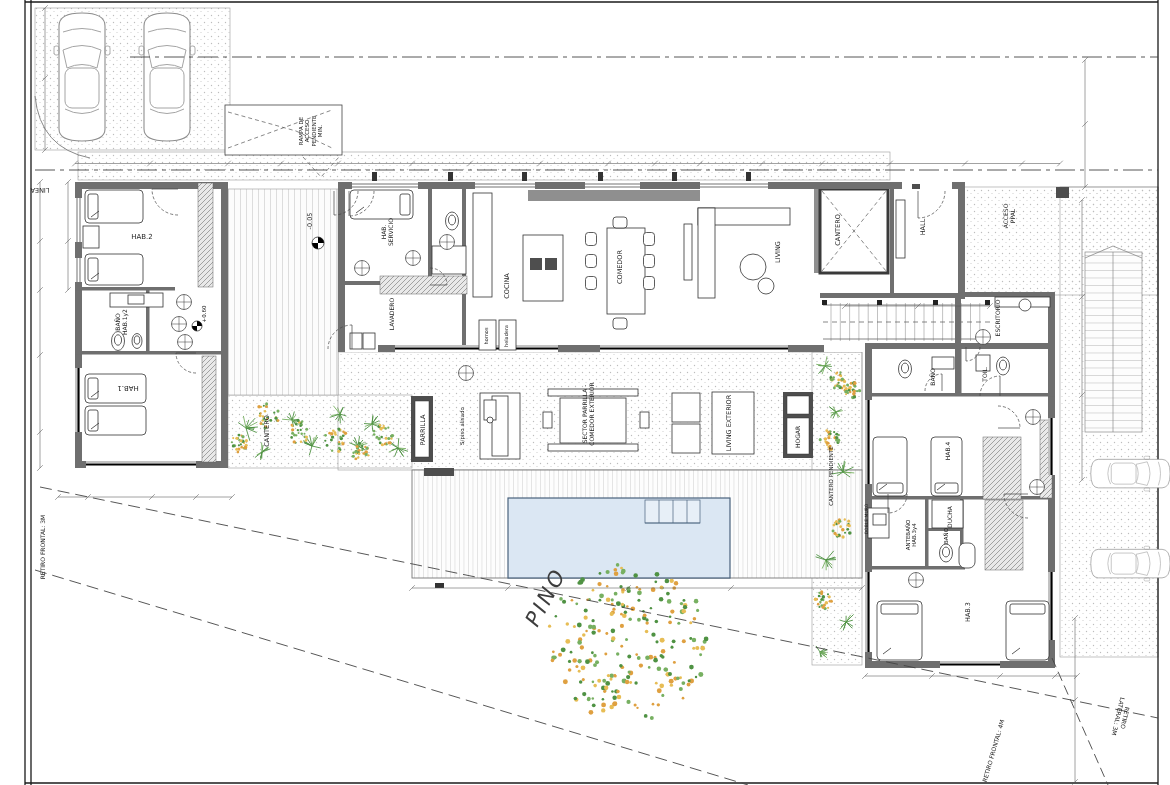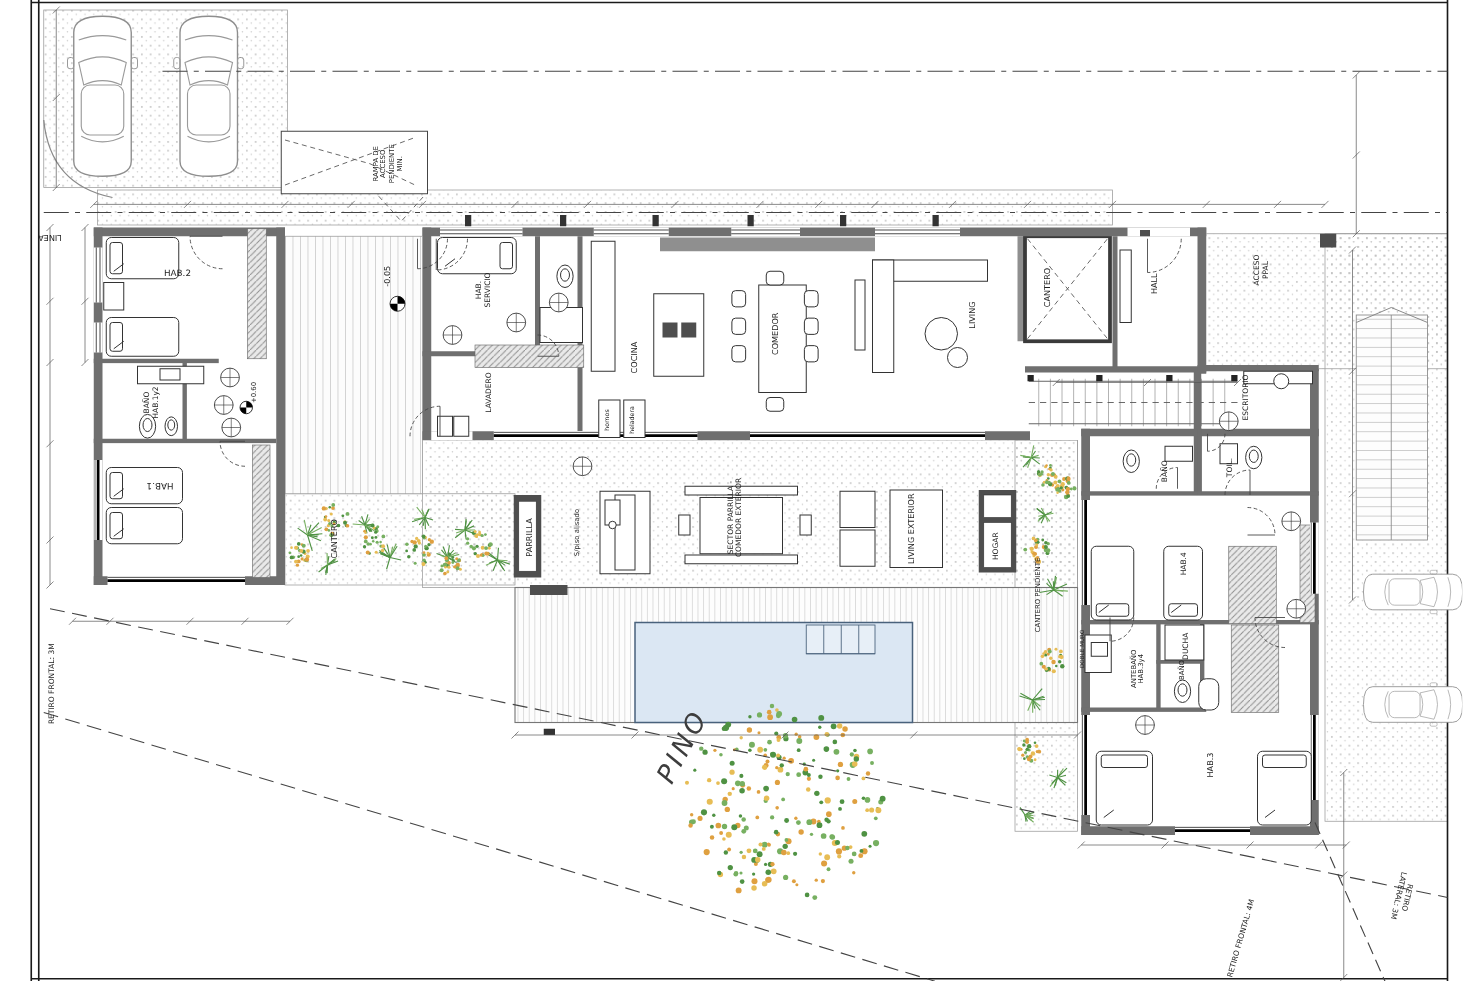--- a/index.html
+++ b/index.html
@@ -1190,21 +1190,21 @@
         <line x1="1052" y1="658" x2="1108" y2="785" stroke="#444" stroke-width="0.9" stroke-dasharray="10 5"></line>
       </g>
     </svg>
 
 <div id="labels">
   <div class="lbl r180" style="left:40px;top:189px;font-size:6.5px">LINEA</div>
   <div class="lbl r90" style="left:311px;top:131px;font-size:5.5px">RAMPA DE
 ACCESO
 PENDIENTE
 MIN.</div>
-  <div class="lbl" style="left:142px;top:219px;font-size:7px">HAB.2</div>
+  <div class="lbl" style="left:142px;top:237px;font-size:7px">HAB.2</div>
   <div class="lbl r90" style="left:122px;top:322px;font-size:6px">BAÑO
 HAB.1y2</div>
   <div class="lbl r180" style="left:128px;top:388px;font-size:7px">HAB.1</div>
   <div class="lbl r90" style="left:268px;top:431px;font-size:6.5px">CANTERO</div>
   <div class="lbl r90" style="left:388px;top:232px;font-size:6px">HAB.
 SERVICIO</div>
   <div class="lbl r90" style="left:392px;top:314px;font-size:6px">LAVADERO</div>
   <div class="lbl r90" style="left:508px;top:286px;font-size:6.5px">COCINA</div>
   <div class="lbl r90" style="left:487px;top:336px;font-size:5px">hornos</div>
   <div class="lbl r90" style="left:507px;top:336px;font-size:5px">heladera</div>

